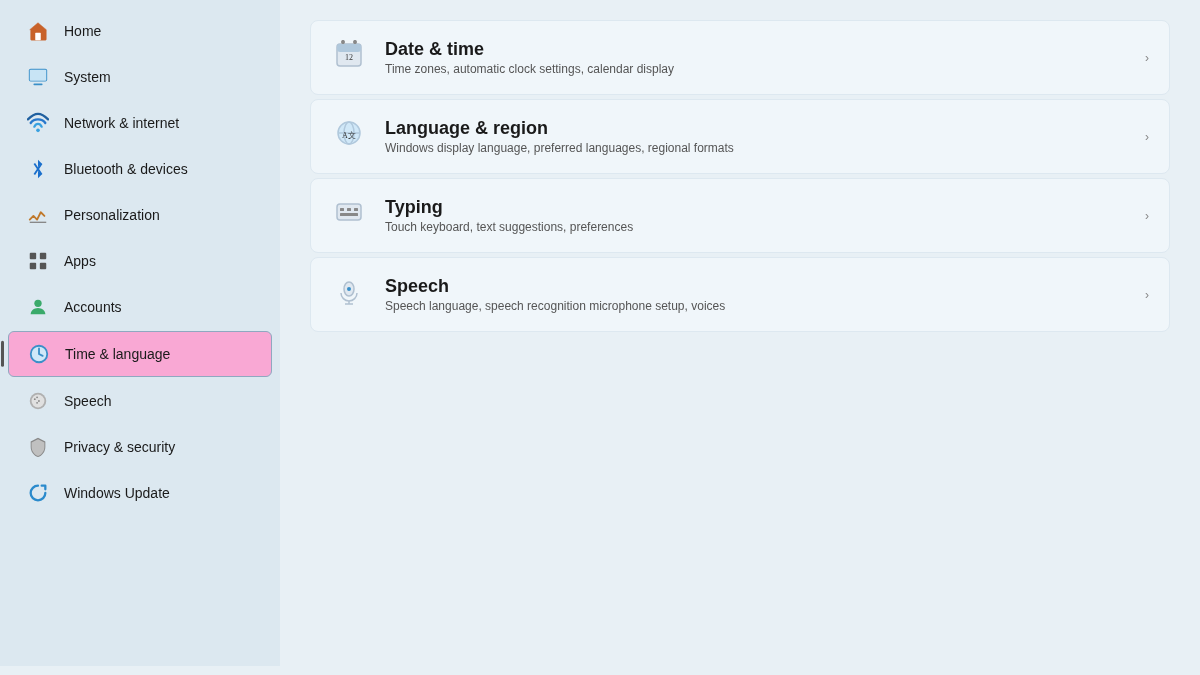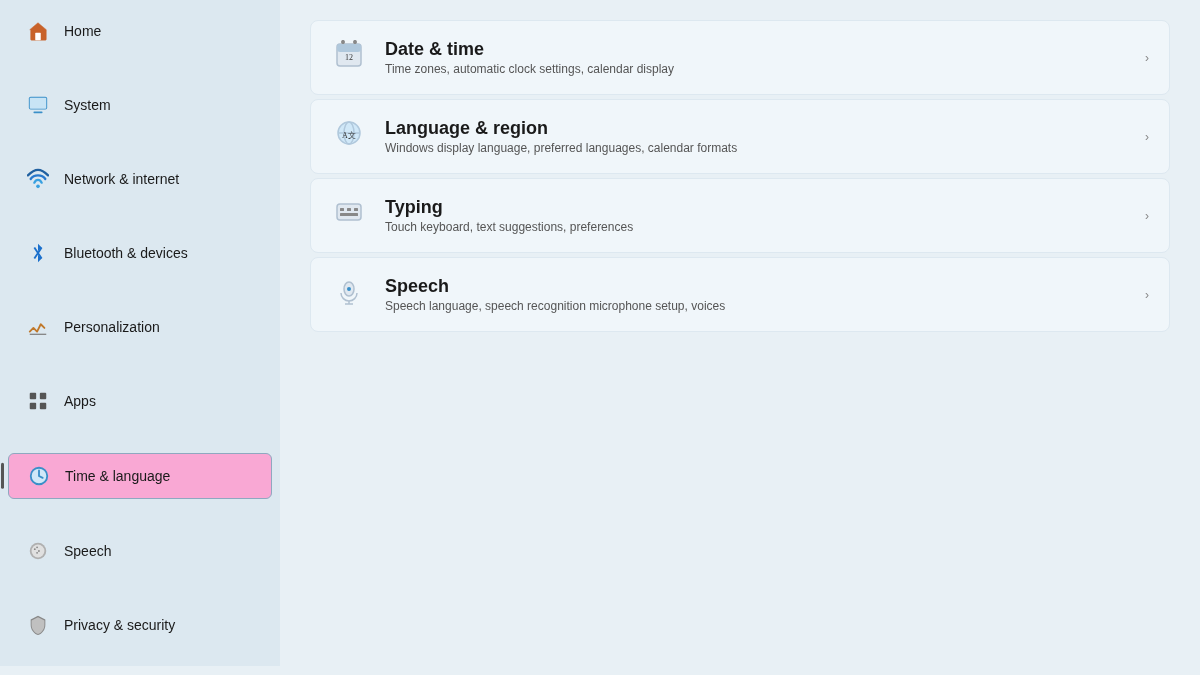--- a/index.html
+++ b/index.html
@@ -15,21 +15,20 @@
     
     .sidebar {
       width: 280px;
       min-width: 280px;
       height: 666px;
       background: #dce8f0;
       padding: 8px 0;
       display: flex;
       flex-direction: column;
       overflow-y: auto;
-      gap: 28px;
     }
 
     .sidebar-item {
       display: flex;
       align-items: center;
       padding: 10px 18px;
       cursor: pointer;
       border-radius: 6px;
       margin: 1px 8px;
       gap: 14px;
@@ -175,20 +174,29 @@
     <div class="sidebar-item">
       <span class="item-icon">
         <svg width="22" height="22" viewBox="0 0 24 24">
           <rect x="3" y="3" width="7" height="7" rx="1" fill="#555"></rect>
           <rect x="14" y="3" width="7" height="7" rx="1" fill="#555"></rect>
           <rect x="3" y="14" width="7" height="7" rx="1" fill="#555"></rect>
           <rect x="14" y="14" width="7" height="7" rx="1" fill="#555"></rect>
         </svg>
       </span>
       <span class="item-label">Apps</span>
+    </div>
+    <div class="sidebar-item">
+      <span class="item-icon">
+        <svg width="22" height="22" viewBox="0 0 24 24">
+          <circle cx="12" cy="8" r="4" fill="#3aaa6a"></circle>
+          <path d="M4 20c0-4 3.6-7 8-7s8 3 8 7" fill="#3aaa6a"></path>
+        </svg>
+      </span>
+      <span class="item-label">Accounts</span>
     </div>
     <div class="sidebar-item active">
       <span class="item-icon">
         <svg width="22" height="22" viewBox="0 0 24 24">
           <circle cx="12" cy="12" r="9" stroke="#3a8fc8" stroke-width="2" fill="#d0e8f8"></circle>
           <polyline points="12,6 12,12 16,14" stroke="#3a8fc8" stroke-width="2" fill="none" stroke-linecap="round"></polyline>
         </svg>
       </span>
       <span class="item-label">Time &amp; language</span>
     </div>
@@ -252,21 +260,21 @@
         <div class="settings-row-icon">
           <svg width="28" height="28" viewBox="0 0 28 28">
             <circle cx="14" cy="14" r="11" fill="#d0e8f8" stroke="#b0c8dc" stroke-width="1.5"></circle>
             <ellipse cx="14" cy="14" rx="5" ry="11" fill="none" stroke="#b0c8dc" stroke-width="1.5"></ellipse>
             <line x1="3" y1="14" x2="25" y2="14" stroke="#b0c8dc" stroke-width="1.5"></line>
             <text x="14" y="19" text-anchor="middle" font-size="8" fill="#333" font-family="Segoe UI">A文</text>
           </svg>
         </div>
         <div class="settings-row-text">
           <div class="settings-row-title">Language &amp; region</div>
-          <div class="settings-row-desc">Windows display language, preferred languages, calendar formats</div>
+          <div class="settings-row-desc">Windows display language, preferred languages, regional formats</div>
         </div>
         <div class="settings-row-chevron">›</div>
       </div>
     </div>
     <div class="settings-card">
       <div class="settings-row">
         <div class="settings-row-icon">
           <svg width="28" height="28" viewBox="0 0 28 28">
             <rect x="2" y="6" width="24" height="16" rx="3" fill="#e0e8f0" stroke="#b0c0d0" stroke-width="1.5"></rect>
             <rect x="5" y="10" width="4" height="3" rx="0.5" fill="#888"></rect>

